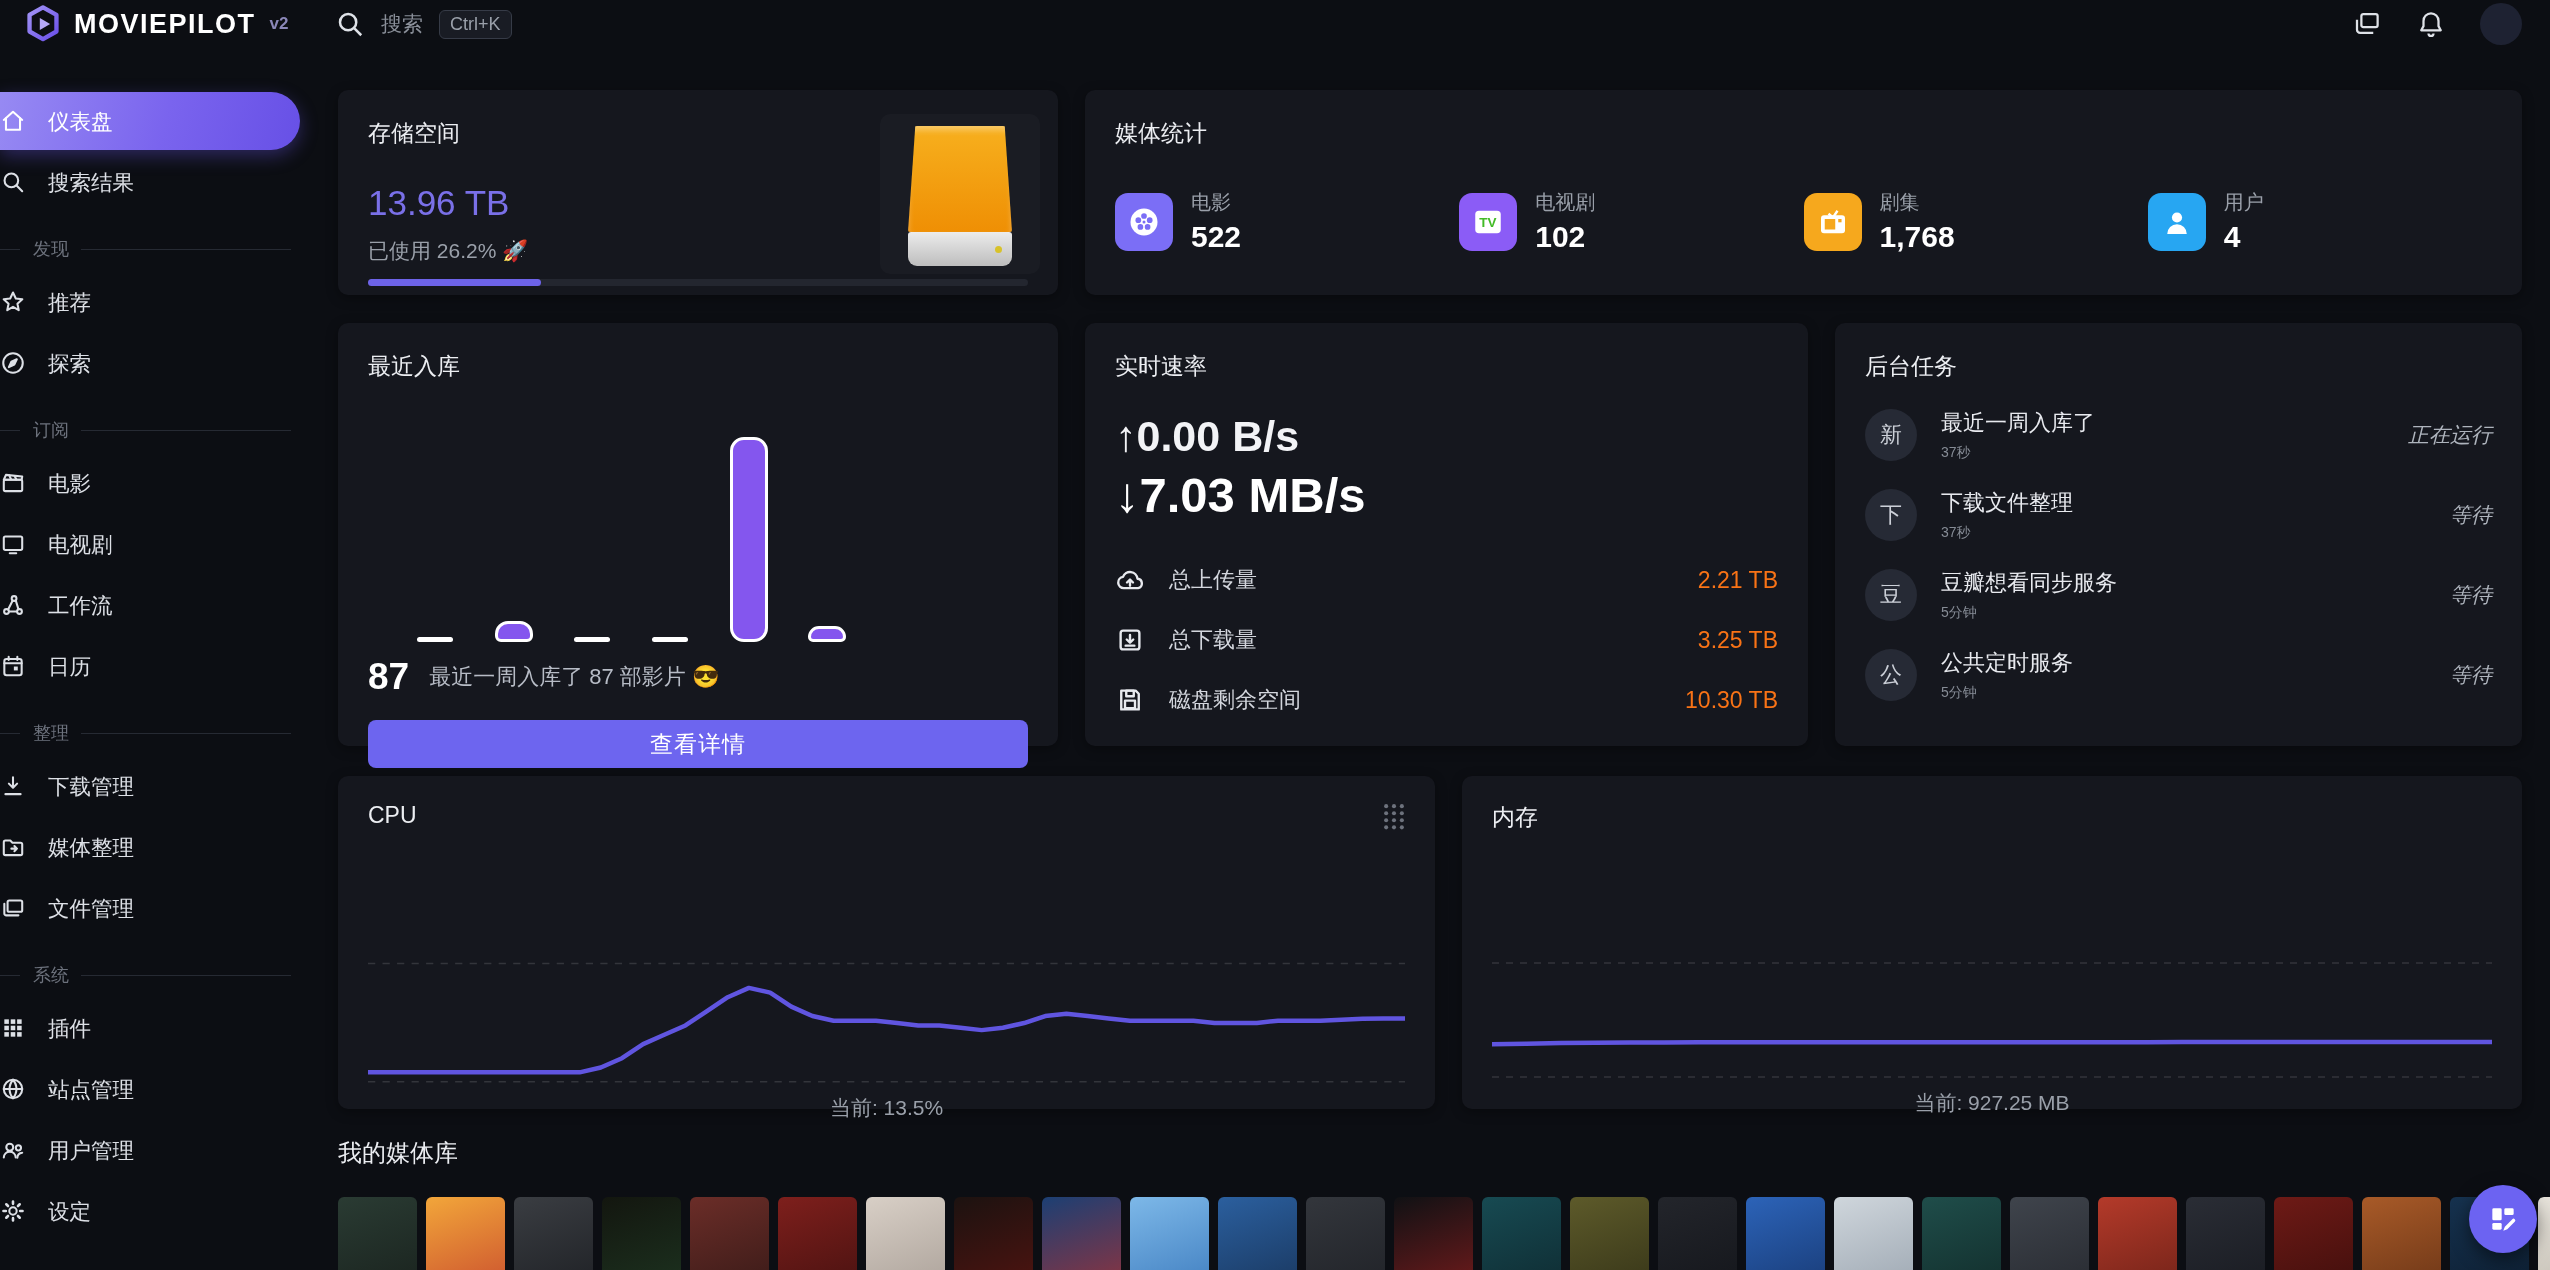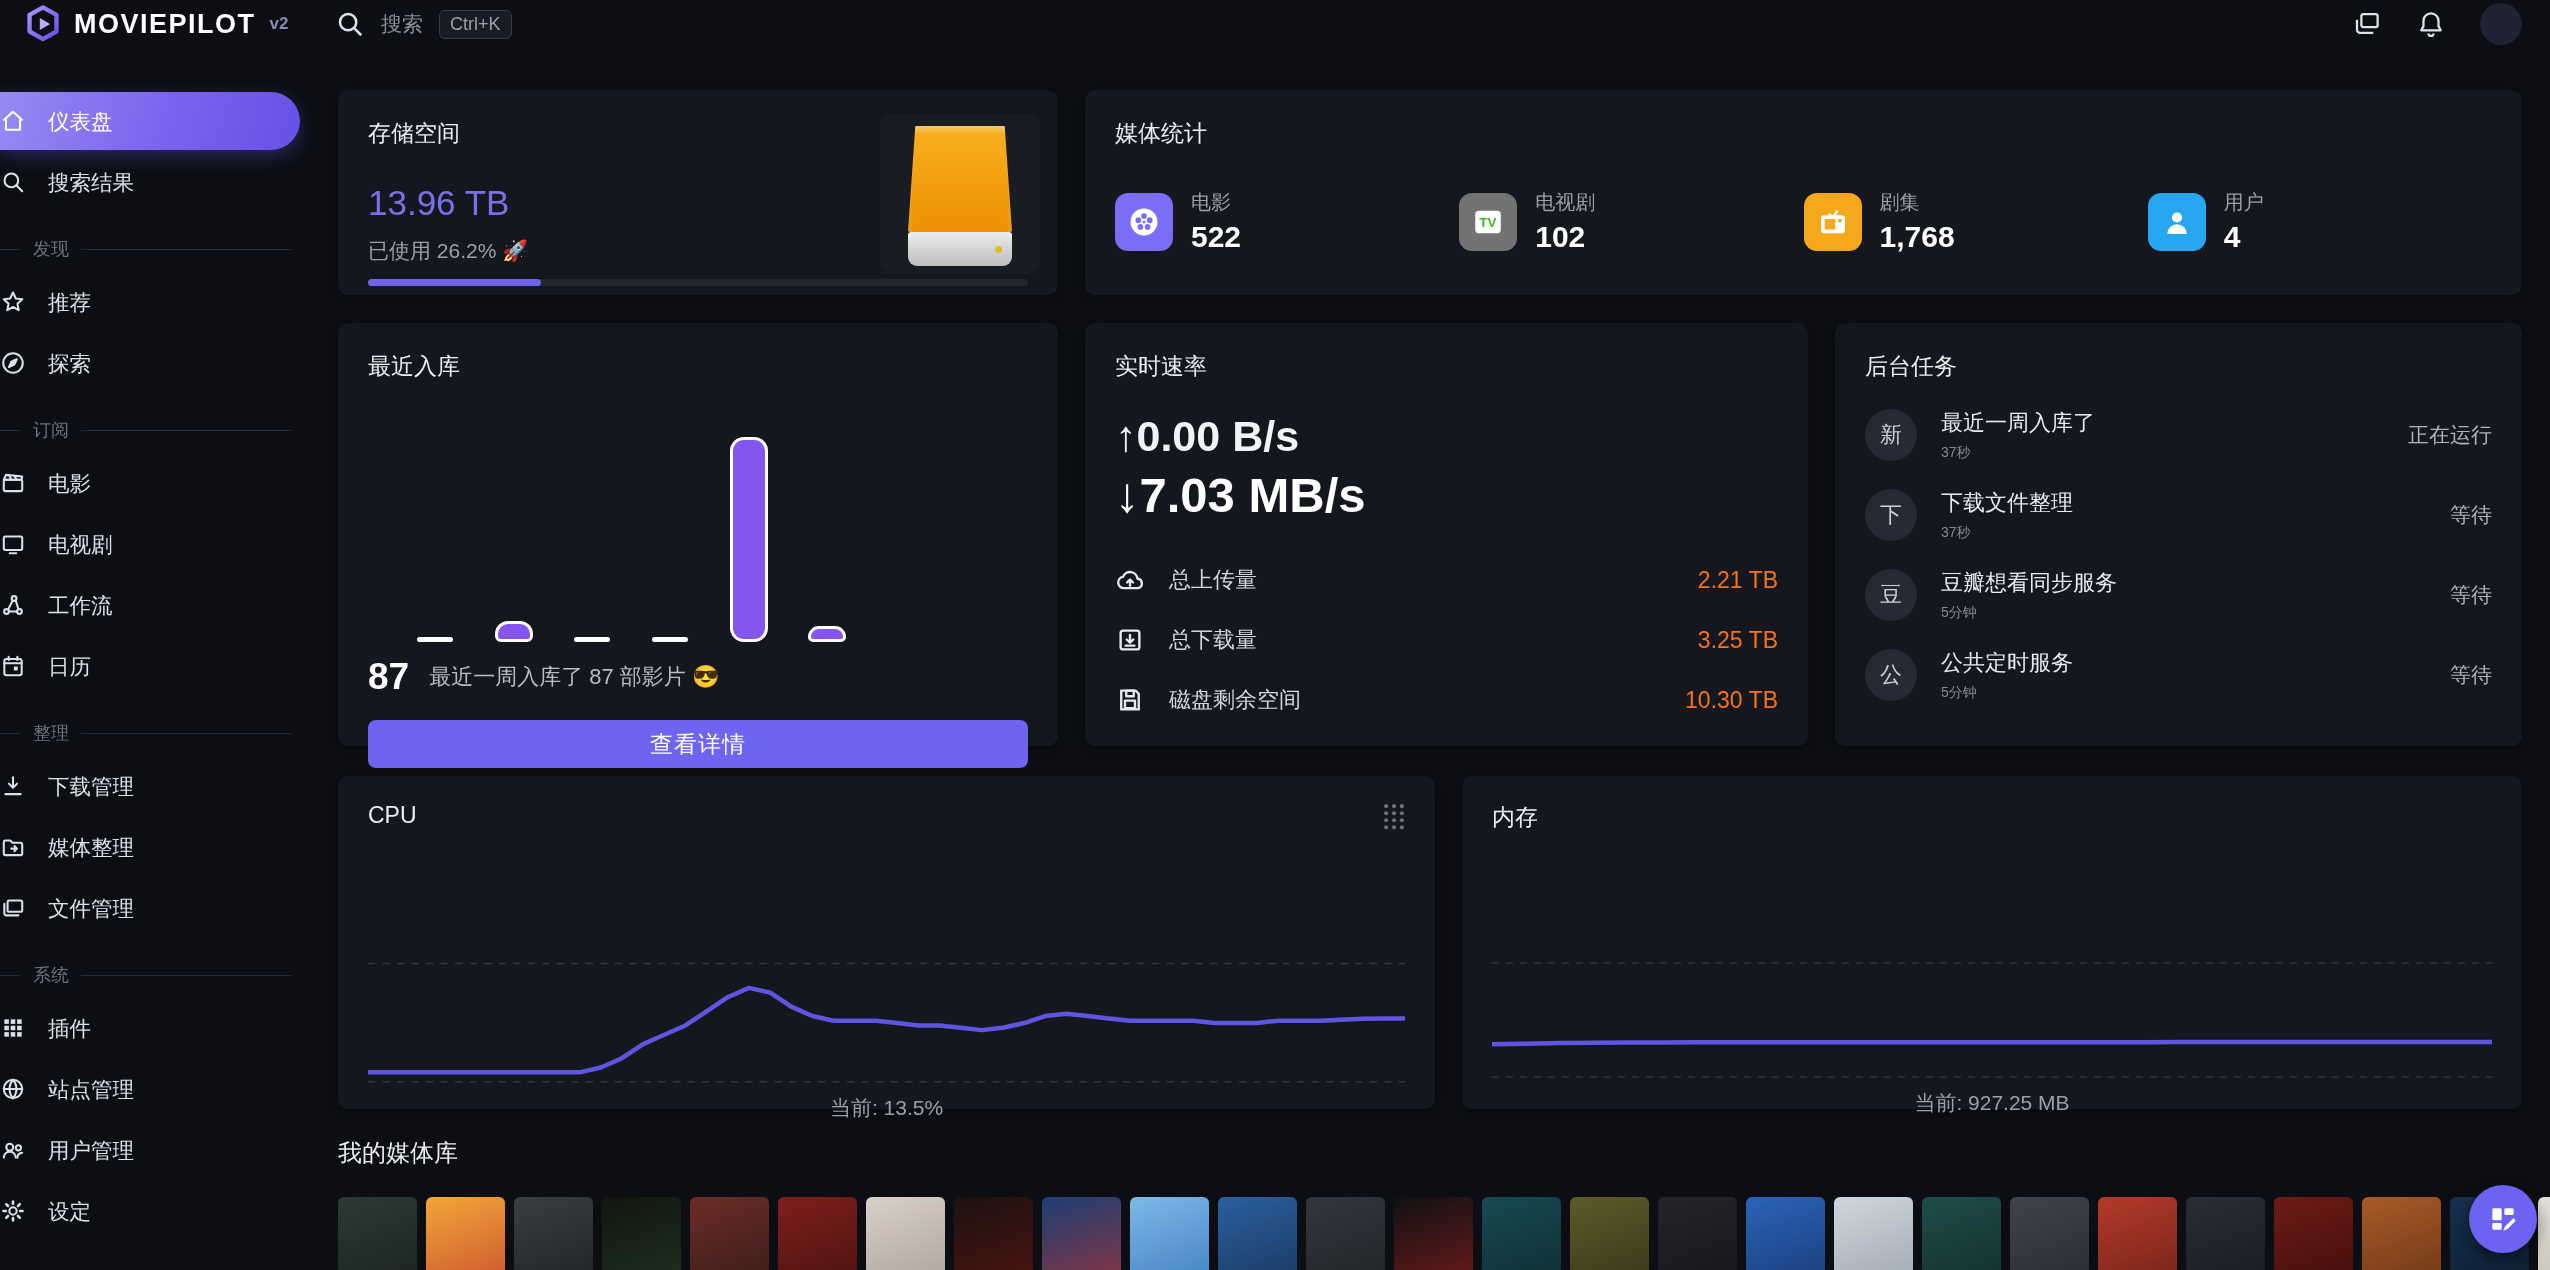--- a/index.html
+++ b/index.html
@@ -87,21 +87,21 @@
   .sprow .spi svg{ width:100%; height:100%; }
   .sprow .spl{ font-size:22px; color:#d3d6dd; }
   .sprow .spv{ margin-left:auto; font-size:23px; color:#f97316; }
   
   #task-rows{ margin-top:26px; display:flex; flex-direction:column; gap:26px; }
   .trow{ display:flex; align-items:center; gap:24px; }
   .trow .tav{ width:52px; height:52px; border-radius:50%; background:#262a35; color:#ccd0d8; font-size:22px;
      display:flex; align-items:center; justify-content:center; flex:none; }
   .trow .tname{ font-size:22px; color:#e8eaef; }
   .trow .tint{ font-size:14px; color:#868c96; margin-top:6px; }
-  .trow .tstat{ margin-left:auto; font-size:21px; color:#aeb4bd; }
+  .trow .tstat{ margin-left:auto; font-size:21px; color:#aeb4bd;font-style:italic; }
   
   .chead{ display:flex; align-items:center; }
   .handle{ margin-left:auto; color:#6d727d; width:22px; height:26px; }
   .chart-wrap{ flex:1; margin-top:10px; }
   .chart-wrap svg{ width:100%; height:100%; display:block; }
   .ccap{ text-align:center; font-size:21px; color:#9aa0aa; padding:6px 0 4px; }
   
   #lib-title{ font-size:24px; font-weight:500; color:#eceef2; margin:8px 0 28px; }
   #posters{ display:flex; gap:9px; }
   .poster{ width:79px; height:130px; border-radius:6px; flex:none; cursor:pointer; }
@@ -362,21 +362,21 @@
                   <circle cx="15.8" cy="10.8" r="1.9" fill="#7b6ef6"></circle>
                   <circle cx="12" cy="12" r="1" fill="#7b6ef6"></circle>
                 </svg>
               </span>
               <span>
                 <div class="slab">电影</div>
                 <div class="sval">522</div>
               </span>
             </div>
             <div class="stat">
-              <span class="tile" style="background:#737373">
+              <span class="tile" style="background:#8b5cf6">
                 <svg viewBox="0 0 24 24">
                   <rect x="3.5" y="4.5" width="17" height="15" rx="2.5" fill="#fff"></rect>
                   <text x="12" y="15.6" text-anchor="middle" font-family="Liberation Sans,sans-serif" font-weight="bold" font-size="9" fill="#43bb27">TV</text>
                 </svg>
               </span>
               <span>
                 <div class="slab">电视剧</div>
                 <div class="sval">102</div>
               </span>
             </div>

